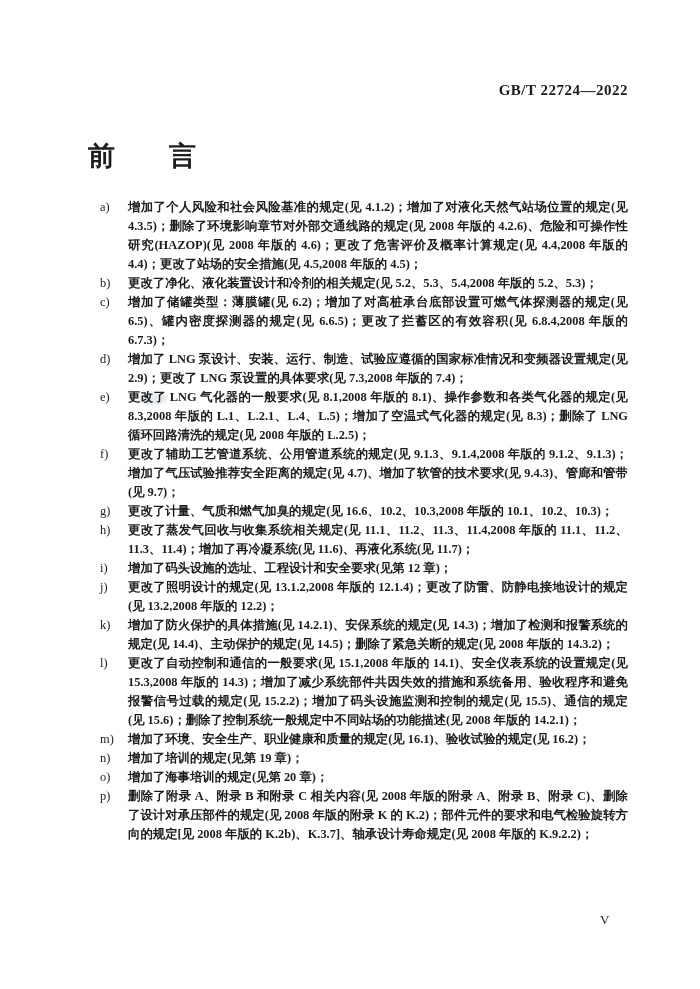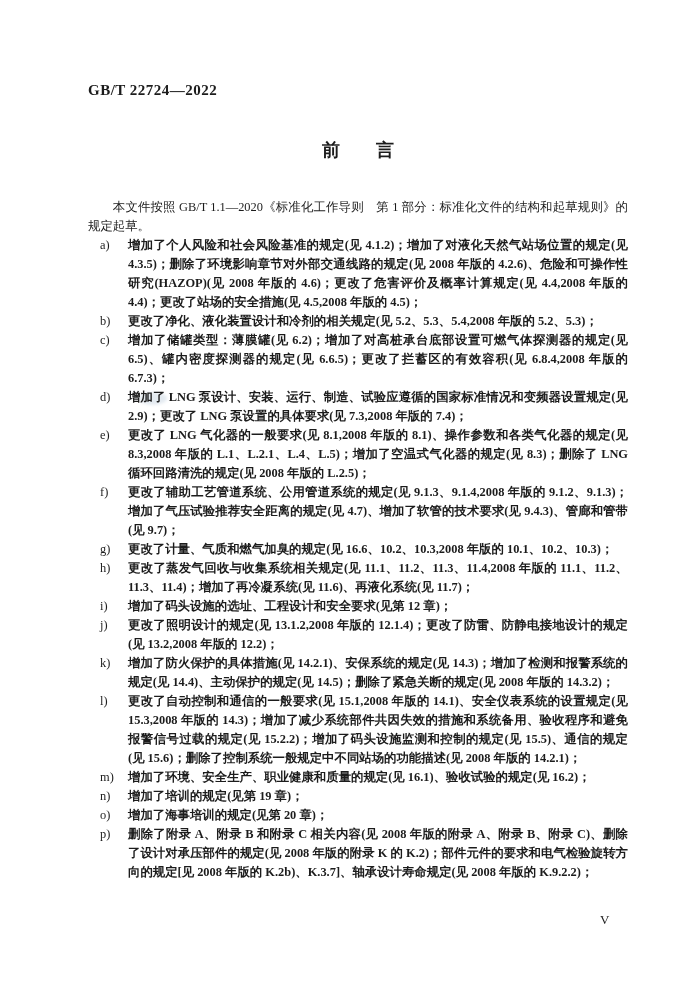--- a/index.html
+++ b/index.html
@@ -14,33 +14,32 @@
     background: #ffffff;
     overflow: hidden;
     font-family: "Liberation Serif", "DejaVu Serif", serif;
     color: #1c1c1c;
   }
   .header-code {
     position: absolute;
     top: 82px;
     left: 88px;
     width: 540px;
-    text-align: left;
+    text-align: right;
     font-size: 15px;
     font-weight: bold;
     letter-spacing: 0.5px;
     white-space: nowrap;
   }
   .doc-title {
     position: absolute;
     top: 138px;
     left: 88px;
     width: 540px;
-    text-align: center;
-    font-size: 18px;
+    font-size: 27px;
     font-weight: bold;
   }
   .content {
     position: absolute;
     top: 198px;
     left: 88px;
     width: 540px;
     font-size: 12.4px;
     line-height: 19px;
     text-align: justify;
@@ -95,21 +94,20 @@
 <div class="page">
 
   <div class="header-code">GB/T 22724—2022</div>
 
   <div class="doc-title">前　　言</div>
 
   <div class="scan-artifact"></div>
 
   <div class="content">
 
-    <p class="para">本文件按照 GB/T 1.1—2020《标准化工作导则　第 1 部分：标准化文件的结构和起草规则》的规定起草。</p>
 
 
     <ol class="change-list">
       <li class="change-item">
         <span class="item-label">a)</span>
         <span class="item-text">增加了个人风险和社会风险基准的规定(见 4.1.2)；增加了对液化天然气站场位置的规定(见 4.3.5)；删除了环境影响章节对外部交通线路的规定(见 2008 年版的 4.2.6)、危险和可操作性研究(HAZOP)(见 2008 年版的 4.6)；更改了危害评价及概率计算规定(见 4.4,2008 年版的 4.4)；更改了站场的安全措施(见 4.5,2008 年版的 4.5)；</span>
       </li>
       <li class="change-item">
         <span class="item-label">b)</span>
         <span class="item-text">更改了净化、液化装置设计和冷剂的相关规定(见 5.2、5.3、5.4,2008 年版的 5.2、5.3)；</span>

